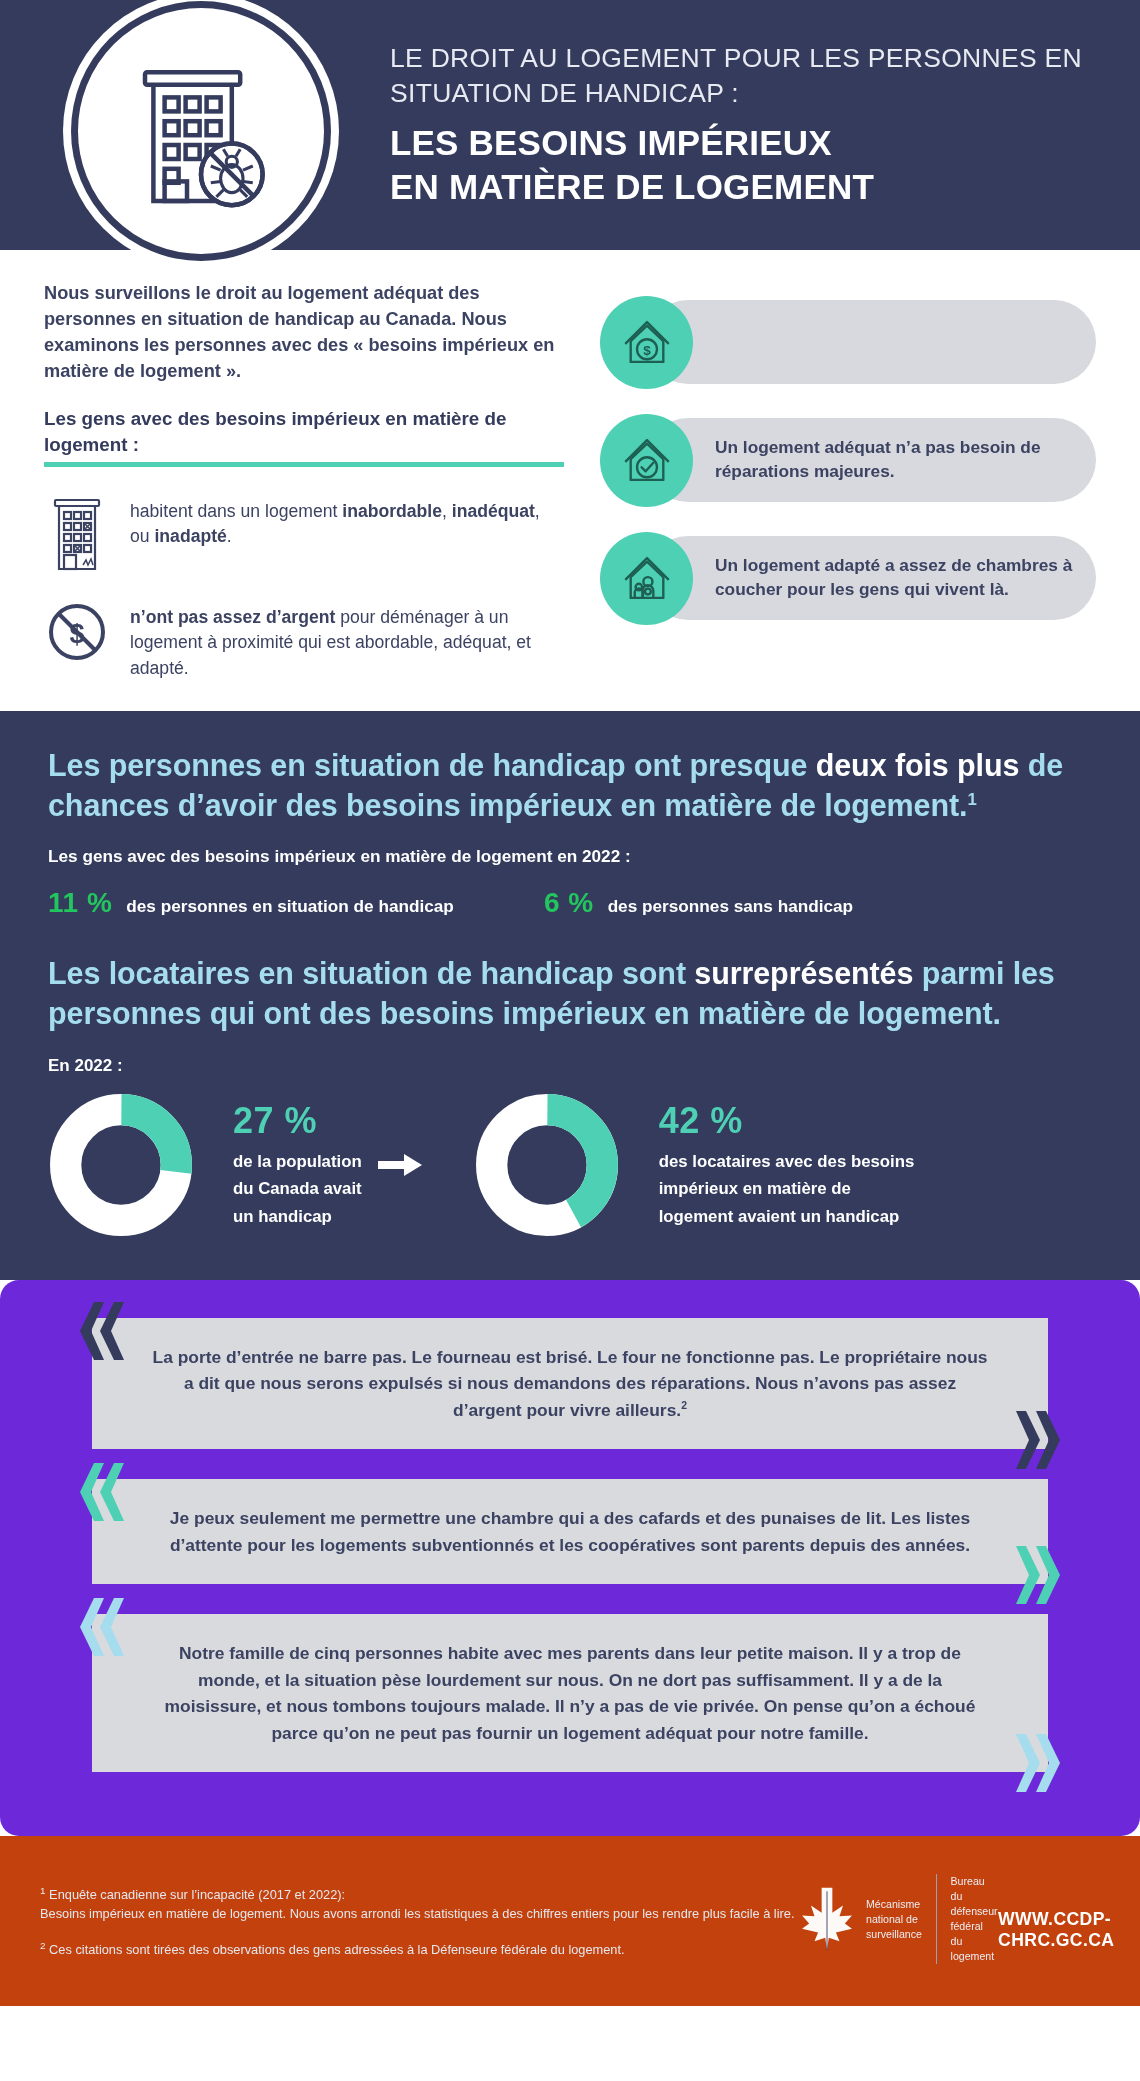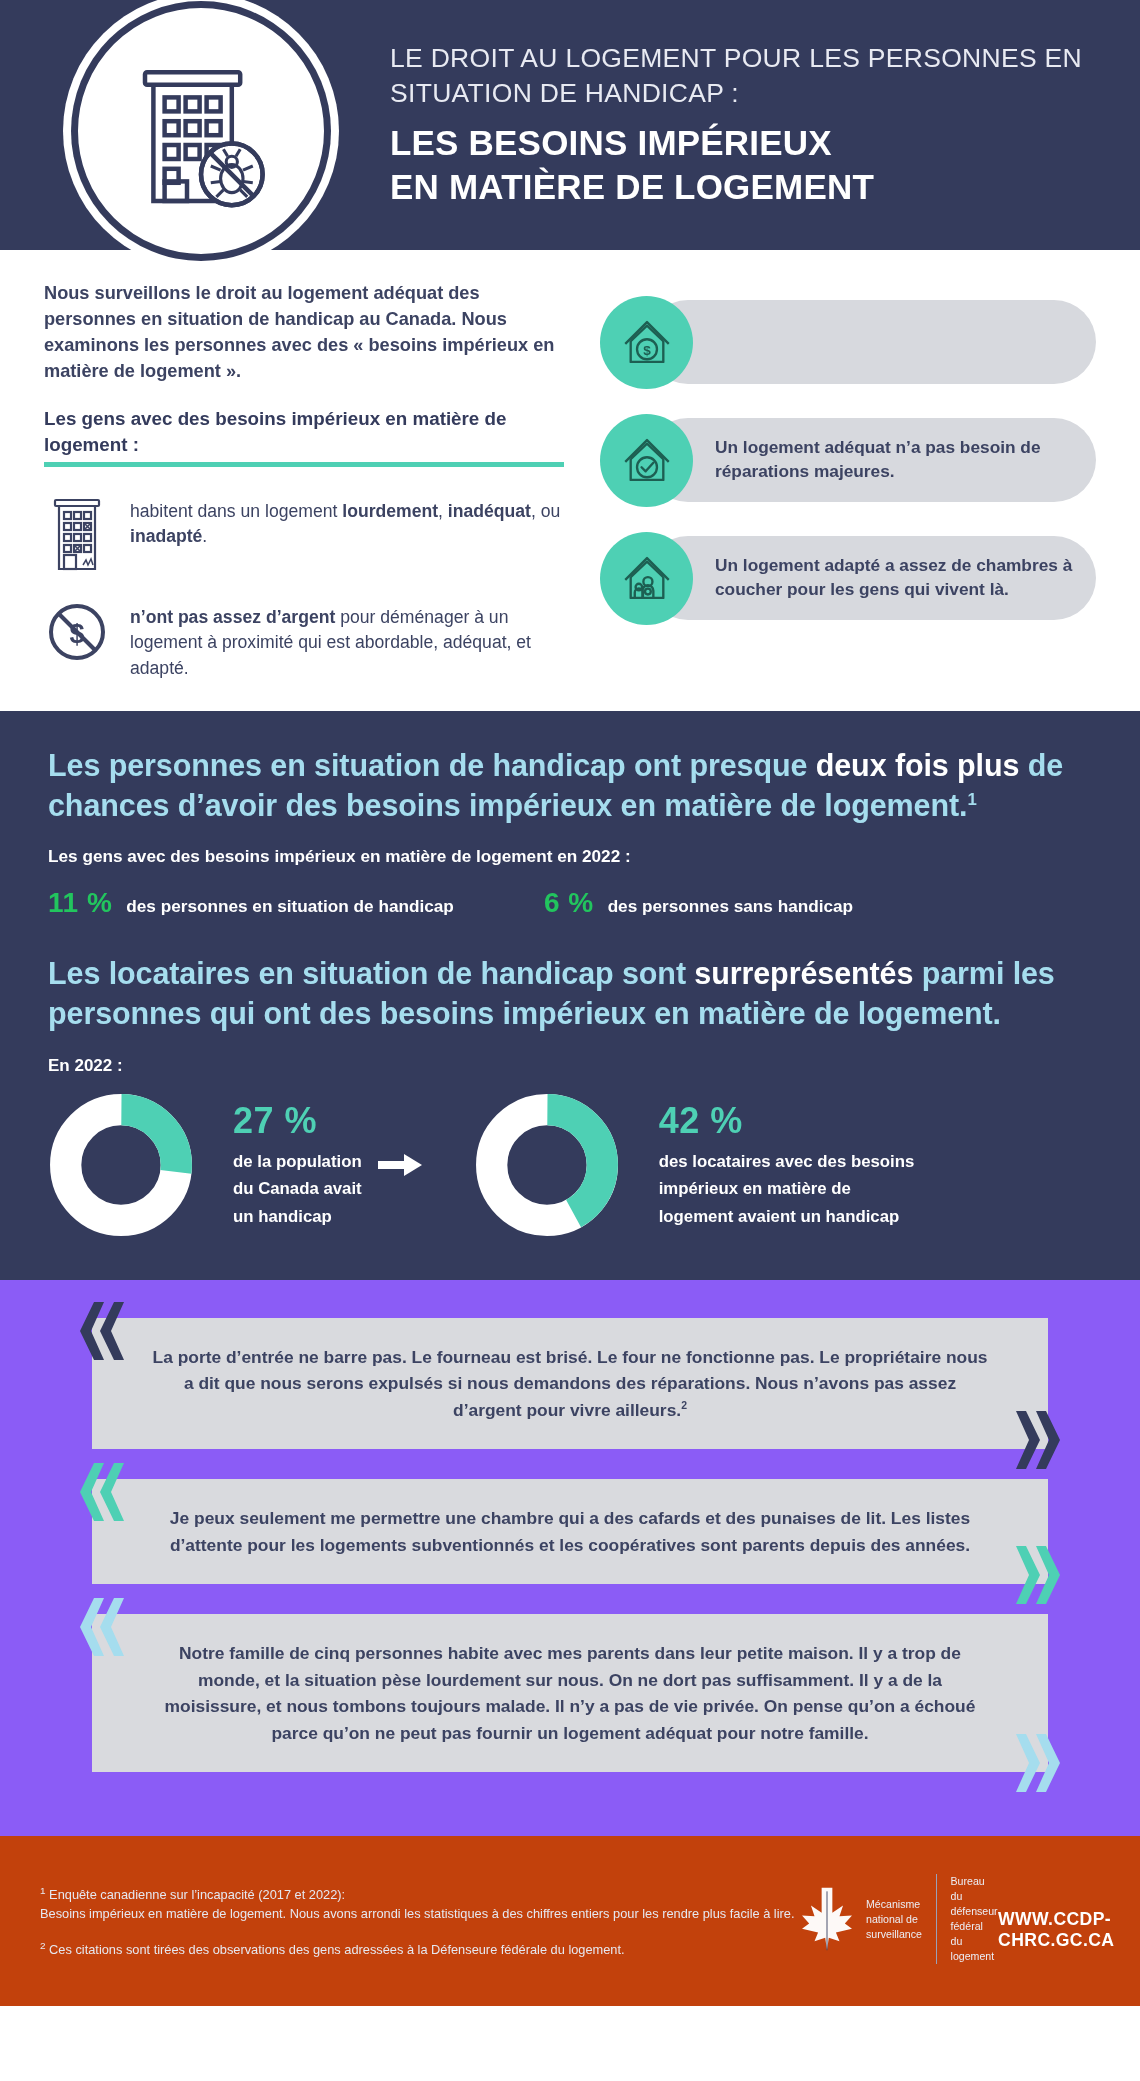--- a/index.html
+++ b/index.html
@@ -222,22 +222,23 @@
     width: 70px;
     display: flex;
     justify-content: center;
     align-items: center;
     margin: 0 4px;
   }
   .donut-gap { width: 34px; }
 
   
   .quotes {
-    background: #8b5cf6;
+    background: #6d28d9;
     padding: 38px 44px 34px 44px;
+    border-radius: 19px;
   }
   .quote {
     position: relative;
     margin-bottom: 30px;
   }
   .quote-box {
     background: #d9dade;
     margin: 0 48px;
     padding: 26px 56px;
     text-align: center;
@@ -384,21 +385,21 @@
             <rect x="35" y="39" width="7" height="7"></rect>
             <rect x="15" y="50" width="7" height="7"></rect>
             <rect x="35" y="50" width="7" height="7"></rect>
             <rect x="25" y="50" width="7" height="7"></rect>
             <path d="M25 50 L32 57 M32 50 L25 57" stroke-width="1.6"></path>
             <rect x="15" y="60" width="12" height="14"></rect>
             <path d="M34 70 l3 -5 l2 5 l3 -6 l2 6" stroke-width="1.5"></path>
           </svg>
         </div>
         <div class="bullet-text">
-          <span>habitent dans un logement </span><b>lourdement</b><span>, </span><b>inadéquat</b><span>, ou </span><b>inadapté</b><span>.</span>
+          <span>habitent dans un logement </span><b>inabordable</b><span>, </span><b>inadéquat</b><span>, ou </span><b>inadapté</b><span>.</span>
         </div>
       </div>
 
       <div class="bullet-row">
         <div class="bullet-icon">
           <svg width="62" height="62" viewBox="0 0 62 62" fill="none" stroke="#3c4362" stroke-width="4">
             <circle cx="31" cy="31" r="26"></circle>
             <line x1="12" y1="12" x2="50" y2="50"></line>
             <text x="31" y="42" font-family="Liberation Sans, sans-serif" font-size="27" font-weight="bold" fill="#3c4362" stroke="none" text-anchor="middle">$</text>
           </svg>

